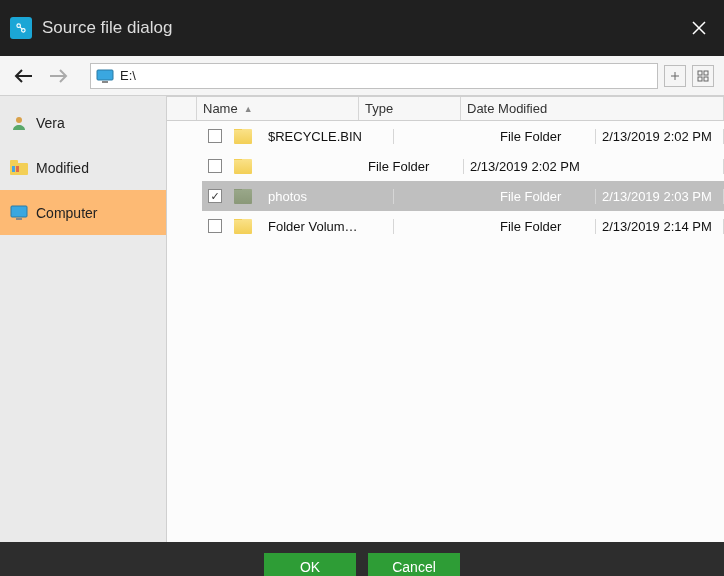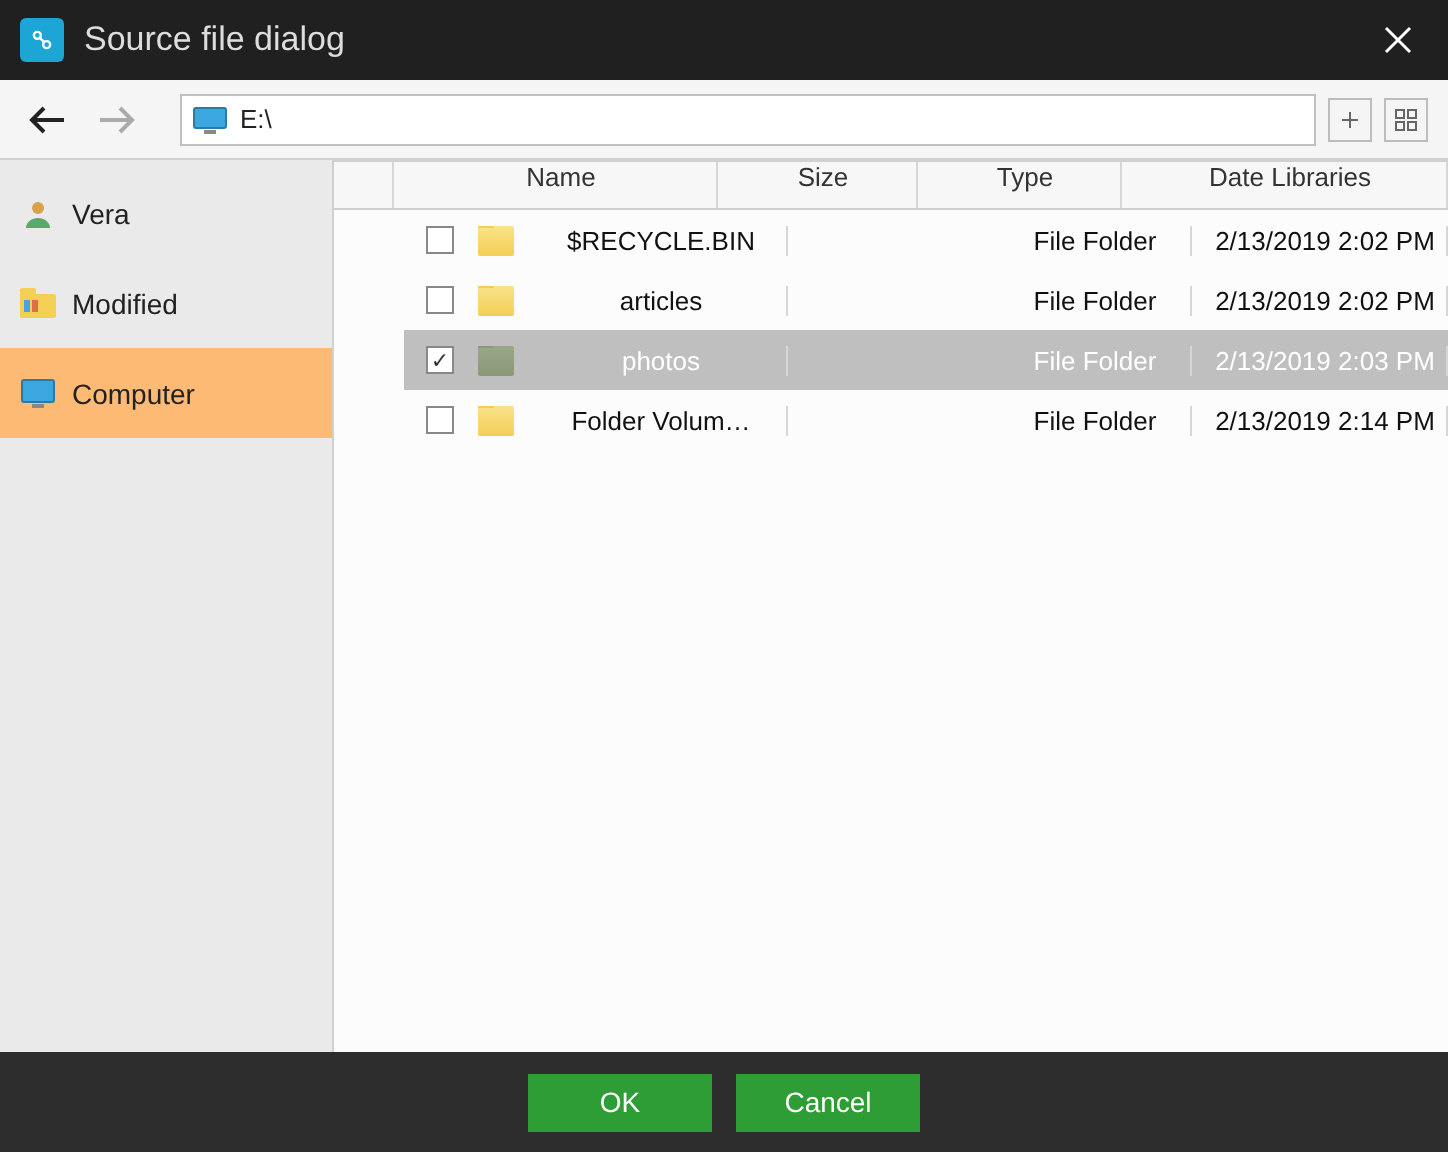--- a/index.html
+++ b/index.html
@@ -1,18 +1,18 @@
 <!DOCTYPE html>
 <html><head>
 <meta charset="utf-8">
 <style>
 * { box-sizing: border-box; margin: 0; padding: 0; }
 body { font-family: "Segoe UI", Arial, sans-serif; font-size: 13px; background: #1e1e1e; width: 724px; height: 576px; overflow: hidden; }
 
-.titlebar { height: 40px; background: #202020; display: flex; align-items: center; padding: 0 10px; color: #e6e6e6; }
+.titlebar { height: 56px; background: #202020; display: flex; align-items: center; padding: 0 10px; color: #e6e6e6; }
 .app-icon { width: 22px; height: 22px; background: #1BA6D6; border-radius: 3px; margin-right: 10px; display: flex; align-items: center; justify-content: center; }
 .app-icon svg { width: 14px; height: 14px; }
 .title-text { font-size: 17px; font-weight: 400; flex: 1; color: #ddd; }
 .close-btn { width: 30px; height: 30px; display: flex; align-items: center; justify-content: center; cursor: pointer; color: #fff; font-size: 16px; }
 
 .toolbar { height: 40px; background: #f5f5f5; display: flex; align-items: center; border-bottom: 1px solid #d0d0d0; padding: 0 10px; gap: 6px; }
 .nav-btn { width: 28px; height: 28px; display: flex; align-items: center; justify-content: center; cursor: pointer; }
 .nav-arrow.fwd { opacity: 0.35; }
 .path-box { flex: 1; height: 26px; border: 1px solid #c0c0c0; background: #fff; display: flex; align-items: center; padding: 0 5px; margin-left: 12px; }
 .path-icon { width: 18px; height: 14px; margin-right: 6px; display:flex; align-items:center; justify-content:center; }
@@ -21,21 +21,21 @@
 .tool-btn svg { width: 12px; height: 12px; }
 
 .body { display: flex; height: 446px; }
 .sidebar { width: 167px; background: #eaeaea; border-right: 1px solid #d0d0d0; padding-top: 4px; }
 .side-item { height: 45px; display: flex; align-items: center; padding: 0 10px; gap: 8px; font-size: 14px; color: #222; cursor: pointer; }
 .side-item.active { background: #fdba74; }
 .side-icon { width: 18px; height: 18px; display: inline-flex; align-items:center; justify-content:center; }
 
 .main { flex: 1; background: #fcfcfc; display: flex; flex-direction: column; border-top: 1px solid #d0d0d0; }
 .header-row { display: flex; height: 24px; border-bottom: 1px solid #cfcfcf; background: #f7f7f7; font-size: 13px; color: #333; }
-.col { display: flex; align-items: center; padding-left: 6px; border-right: 1px solid #d6d6d6; overflow:hidden; white-space:nowrap;flex-direction:column; }
+.col { display: flex; align-items: center; padding-left: 6px; border-right: 1px solid #d6d6d6; overflow:hidden; white-space:nowrap; }
 .col.check { width: 30px; border-right:none; }
 .col.iconcol { width: 30px; border-right:none; padding-left:2px; }
 .col.name { width: 132px; }
 .col.size { width: 100px; }
 .col.type { width: 102px; }
 .col.date { flex: 1; border-right: 1px solid #d6d6d6; }
 .hdr-spacer { width: 30px; }
 .hdr-name { width: 162px; display:flex; align-items:center; gap:6px; }
 .sort-arrow { font-size: 9px; color: #888; }
 
@@ -139,23 +139,22 @@
     </div>
   </div>
 
   <div class="main">
     <div class="header-row">
       <div class="col hdr-spacer"></div>
       <div class="col hdr-name">
         <span>Name</span>
         <span class="sort-arrow">▲</span>
       </div>
-      <div class="col size">Size</div>
       <div class="col type">Type</div>
-      <div class="col date">Date Libraries</div>
+      <div class="col date">Date Modified</div>
     </div>
     <div class="rows" id="rows">
         <div class="row">
           <div class="col check">
             <div class="chk"></div>
           </div>
           <div class="col iconcol">
             <div class="folder-icon"></div>
           </div>
           <div class="col name">$RECYCLE.BIN</div>
@@ -163,21 +162,20 @@
           <div class="col type">File Folder</div>
           <div class="col date">2/13/2019 2:02 PM</div>
         </div>
         <div class="row">
           <div class="col check">
             <div class="chk"></div>
           </div>
           <div class="col iconcol">
             <div class="folder-icon"></div>
           </div>
-          <div class="col name">articles</div>
           <div class="col size"></div>
           <div class="col type">File Folder</div>
           <div class="col date">2/13/2019 2:02 PM</div>
         </div>
         <div class="row selected">
           <div class="col check">
             <div class="chk">✓</div>
           </div>
           <div class="col iconcol">
             <div class="folder-icon"></div>

